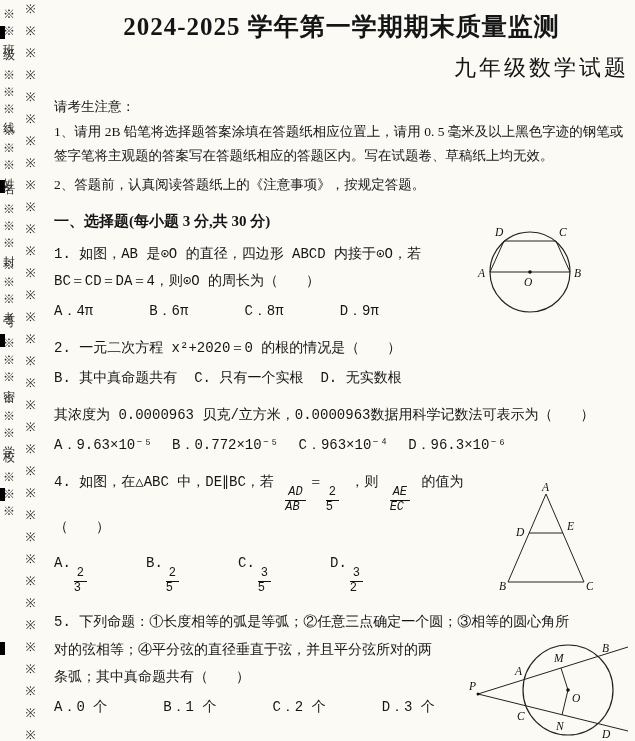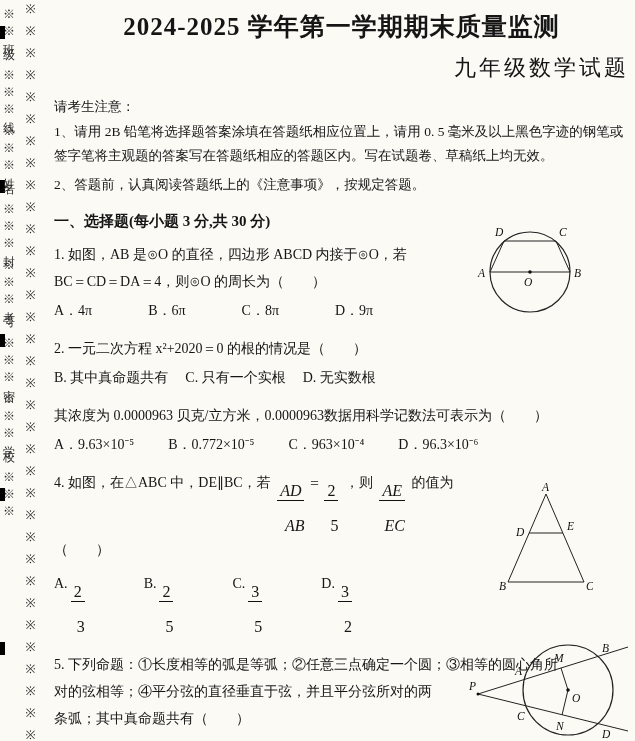--- a/index.html
+++ b/index.html
@@ -20,32 +20,32 @@
   .seal-col.inner { left:24px; }
   .mark { position:absolute; left:0; width:5px; height:13px; background:#000; }
   
   .main { position:absolute; left:46px; top:0; width:589px; height:741px; padding:0 6px 12px 8px; }
   p { margin:0; }
   .title { font-size:25px; font-weight:bold; text-align:center; margin-top:10px; letter-spacing:1px; }
   .subtitle { font-size:22px; text-align:right; margin-top:10px; letter-spacing:3px; font-weight:400; }
   .notice-h { font-size:13.5px; margin-top:15px; }
   .notice-p { font-size:13.5px; line-height:1.8; margin-top:4px; }
   .sec-h { font-size:15px; font-weight:bold; margin-top:15px; }
-  .q { margin-top:10px; }
+  .q { margin-top:10px;font-family:Liberation Mono, monospace; }
   .qline { font-size:14px; line-height:1.95; }
   .w430 { width:430px; }
   .w450 { width:452px; }
   .w420 { width:418px; }
   .opts { display:flex; font-size:14px; margin-top:3px; line-height:1.9; align-items:center; }
   .gap-xl { gap:56px; }
-  .gap-l  { gap:34px; }
+  .gap-l  { gap:20px; }
   .gap-m  { gap:17px; }
   .frac {
-    display:inline-flex; flex-direction:column; align-items:flex-end;
-    vertical-align:-9px; line-height:1.15; font-size:16px; margin:0 3px;gap:16px;
+    display:inline-flex; flex-direction:column; align-items:flex-start;
+    vertical-align:-9px; line-height:1.15; font-size:12px; margin:0 3px;
   }
   .frac .num { border-bottom:1px solid #111; padding:0 3px; }
   .frac.vars { font-style:italic; }
   .fig { position:absolute; }
   .fig svg { display:block; }
   .fig-q1 { left:476px; top:220px; }
   .fig-q4 { left:498px; top:482px; }
   .fig-q6 { left:468px; top:632px; }
   .fig text { font-size:11.5px; font-style:italic; fill:#111; font-family:"Liberation Serif",serif; }
   .fig .stroke { stroke:#222; fill:none; stroke-width:1.2; }

